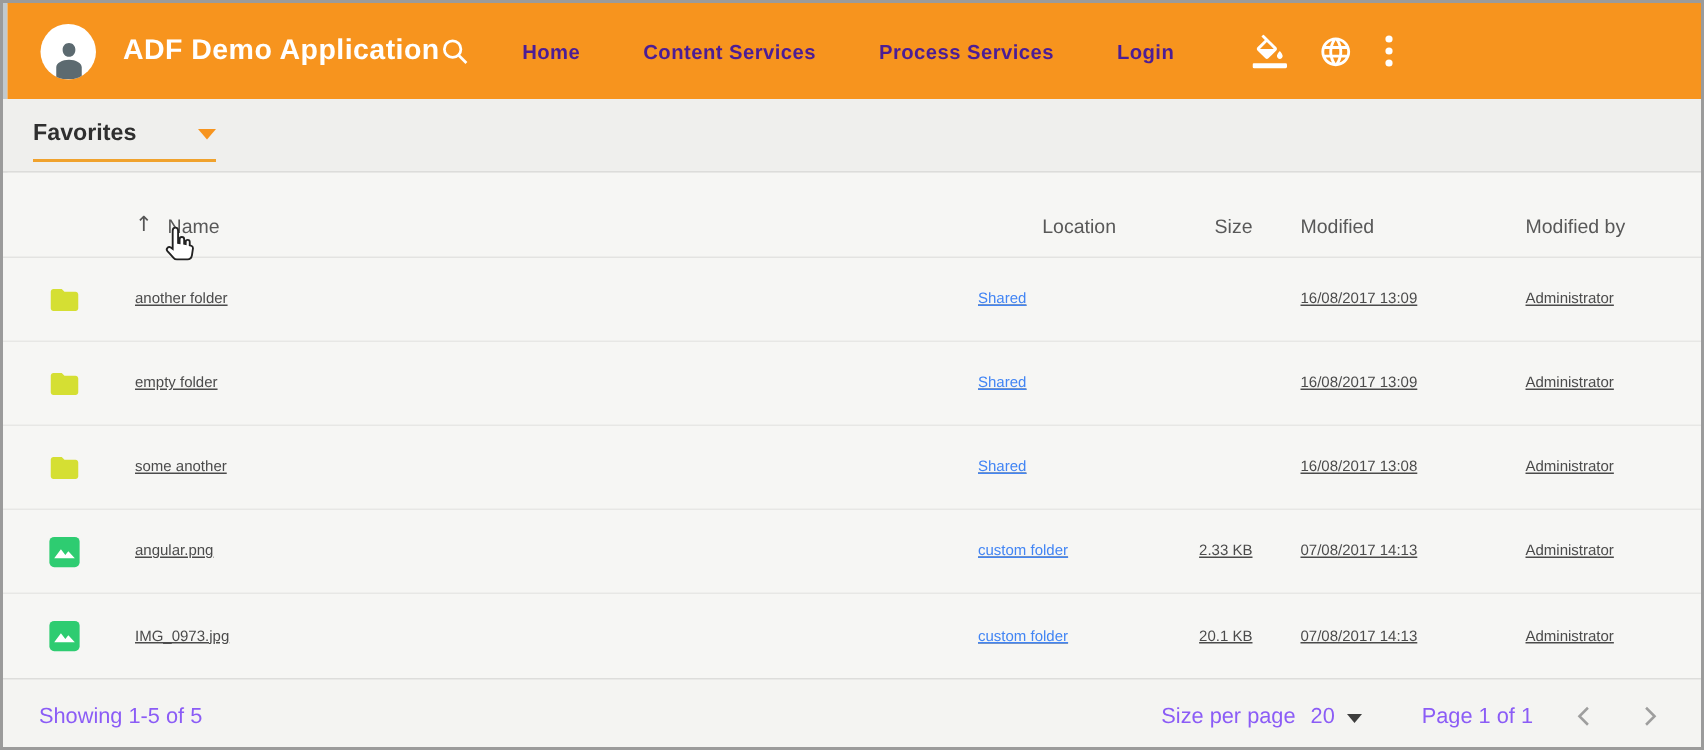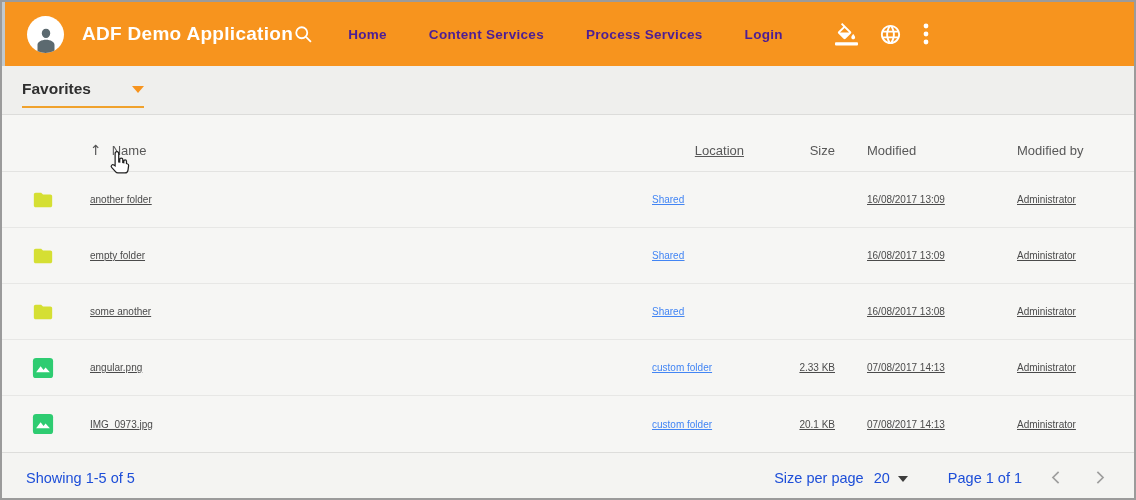--- a/index.html
+++ b/index.html
@@ -57,34 +57,34 @@
            font-size:13px; color:#585858; }
   .trow  { height:56px; border-bottom:1px solid #e7e7e5; font-size:10px; color:#4b4b4b; cursor:pointer;text-decoration:underline; }
   .trow:last-child { border-bottom:none; }
 
   .c-icon  { width:58px; padding-left:30px; display:flex; align-items:center; }
   .c-name  { flex:1; padding-left:30px; display:flex; align-items:center; gap:10px; }
   .c-loc   { width:92px; }
   .c-size  { width:91px; text-align:right; }
   .c-mod   { width:150px; margin-left:32px; }
   .c-modby { width:117px; }
-  .thead .c-loc { text-align:right;text-decoration:underline; }
+  .thead .c-loc { text-align:right; }
 
   .sort-arrow { font-size:14px; color:#555; cursor:pointer; font-family:"DejaVu Sans",sans-serif; }
   .link { color:var(--link,#4285f4); text-decoration:underline; cursor:pointer; }
 
   .ficon { display:none; width:22px; height:22px; }
   .is-folder .ficon.folder { display:inline-flex; }
   .is-image  .ficon.image  { display:inline-flex; }
 
   
   .footer {
     height:46px; background:#f4f4f2; border-top:1px solid #dddddb;
     display:flex; align-items:center; justify-content:space-between;
-    padding:4px 26px 0 24px; font-size:14.5px; color:#1d4ed8;
+    padding:4px 26px 0 24px; font-size:14.5px; color:#8b5cf6;
   }
   .pager { display:flex; align-items:center; }
   .ipp-label { margin-right:10px; }
   .ipp-select { display:flex; align-items:center; gap:8px; cursor:pointer; }
   .caret-small {
     width:0; height:0; border-left:5px solid transparent; border-right:5px solid transparent;
     border-top:6px solid #3d3d3d; margin-top:2px;
   }
   .page-label { margin-left:40px; }
   .chev { margin-left:26px; cursor:pointer; display:inline-flex; }

